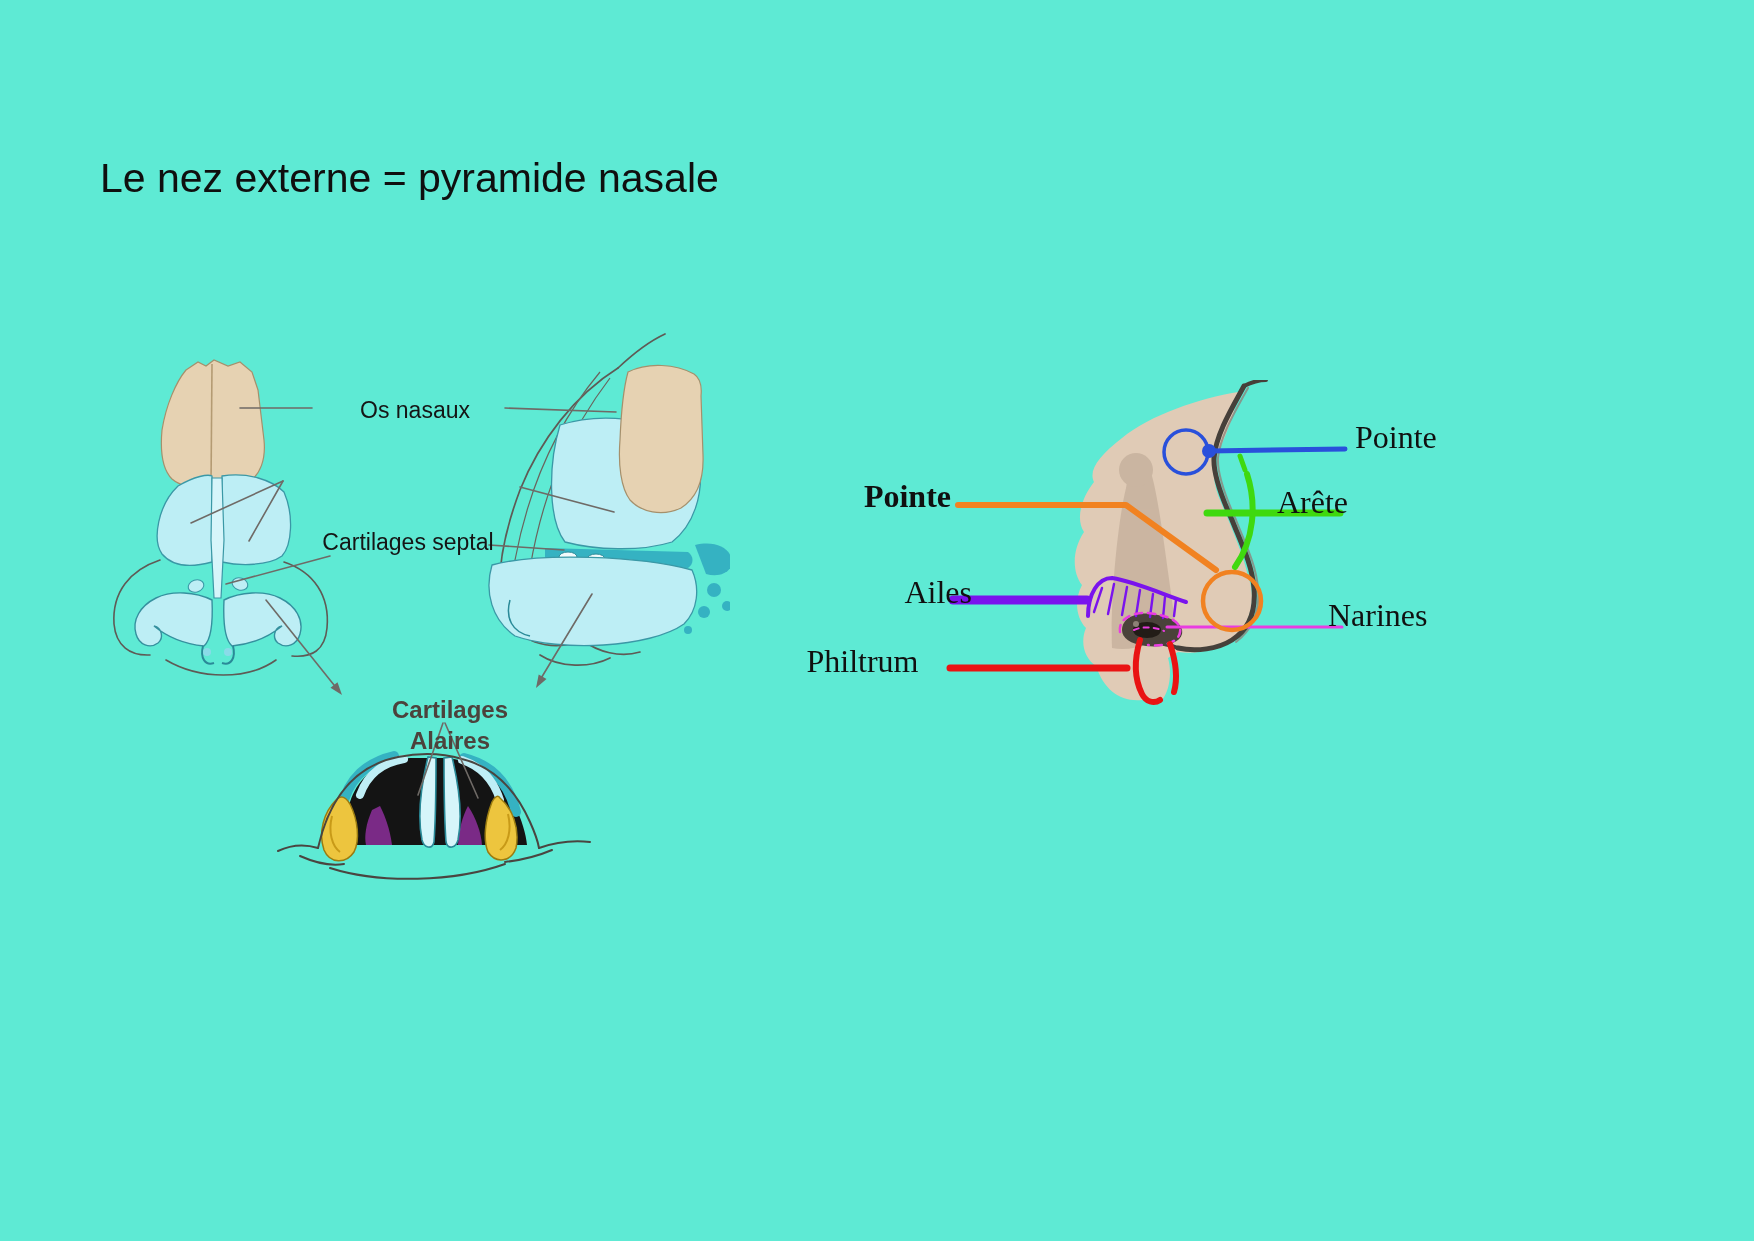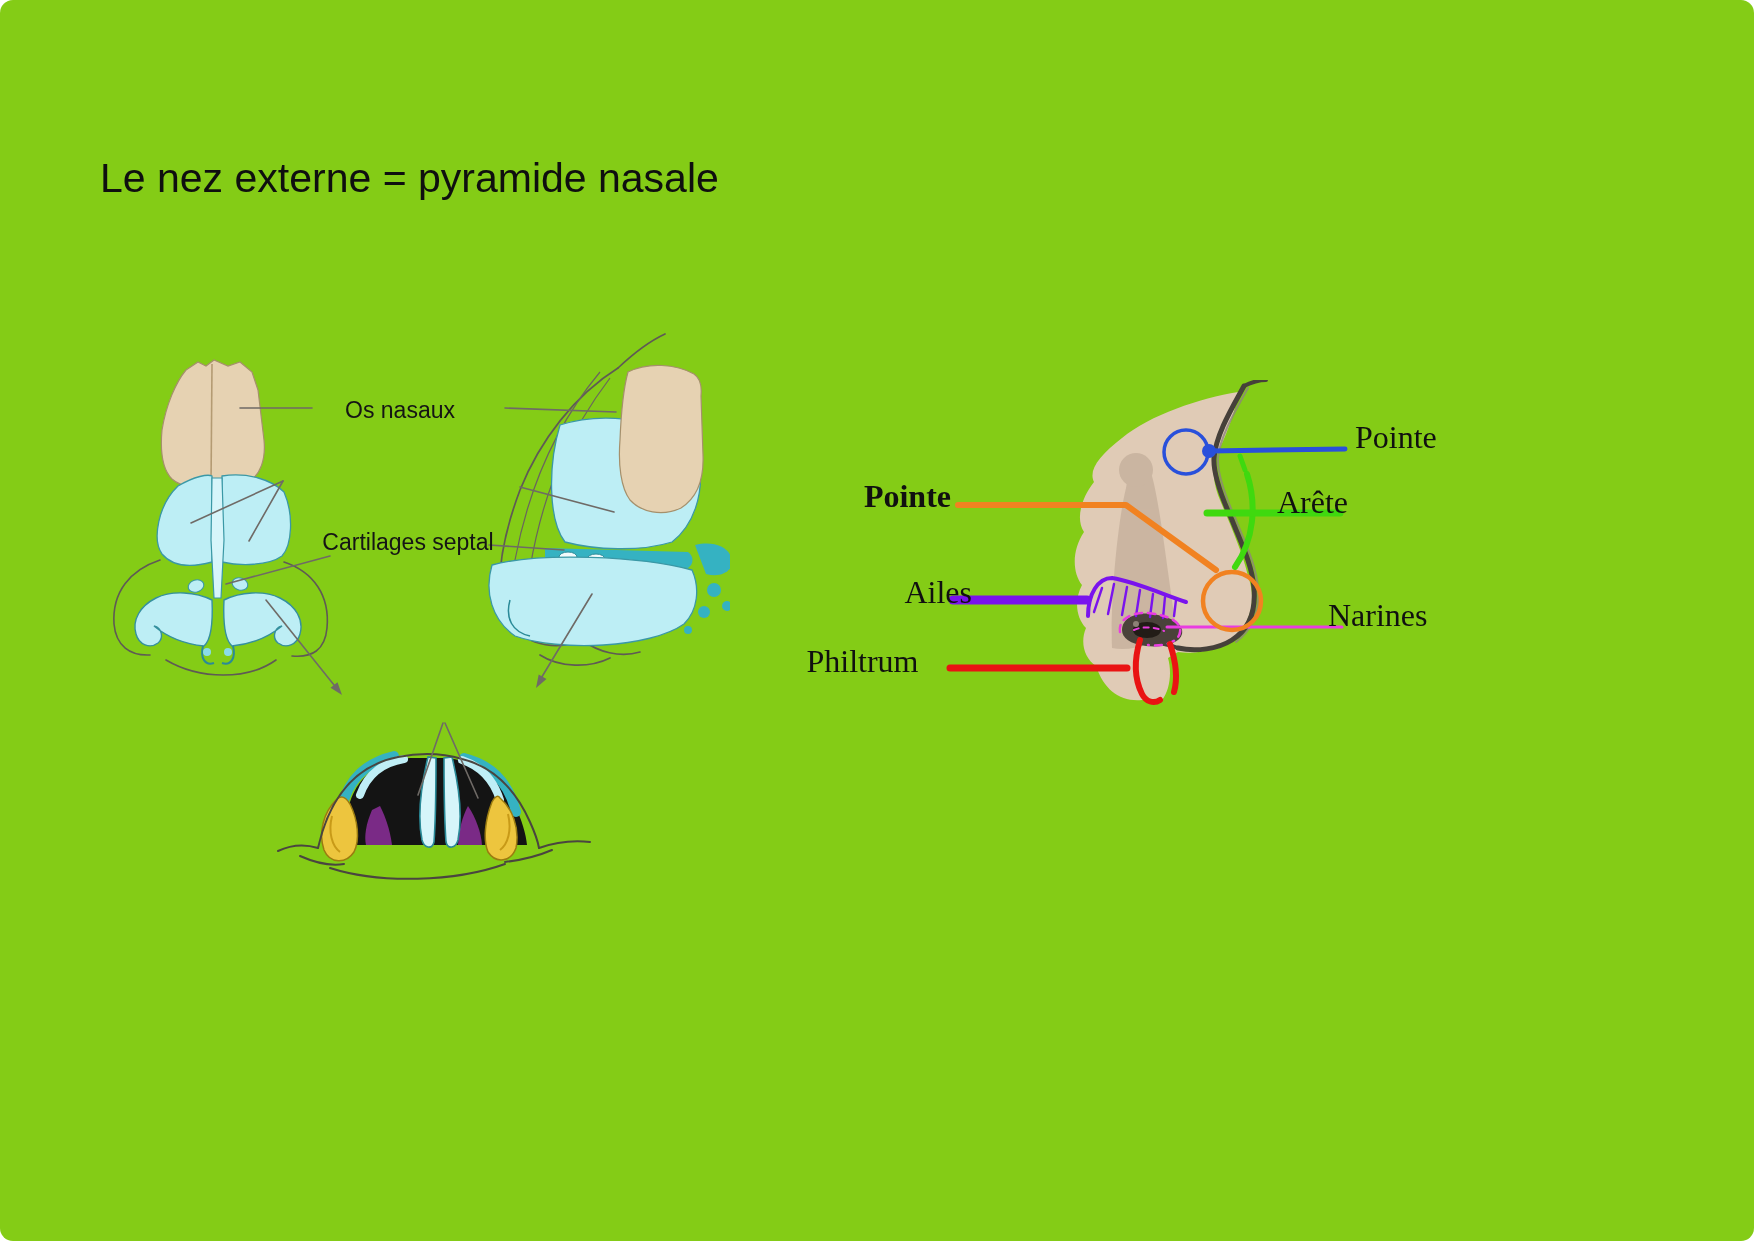--- a/index.html
+++ b/index.html
@@ -1,17 +1,17 @@
 <!DOCTYPE html>
 <html><head>
 <meta charset="utf-8">
 <style>
   html,body{margin:0;padding:0;background:#ffffff;}
-  .page{position:relative;width:1754px;height:1241px;background:#84cc16;overflow:hidden;
-        font-family:"Liberation Sans", sans-serif;border-radius:13px;}
+  .page{position:relative;width:1754px;height:1241px;background:#5eead4;overflow:hidden;
+        font-family:"Liberation Sans", sans-serif;}
   .slide-title{position:absolute;left:100px;top:155px;font-size:41px;color:#0f0f0f;
         font-family:"Liberation Sans", sans-serif;white-space:nowrap;}
   .fig-label{position:absolute;color:#151515;font-size:23px;text-align:center;line-height:1.3;
         font-family:"Liberation Sans", sans-serif;}
   .fig-label.alaires{color:#4c423c;font-weight:700;font-size:24px;}
   .hand-label{position:absolute;font-family:cursive;font-size:32px;color:#101010;white-space:nowrap;}
   .hand-label.right-anchor{text-align:right;}
   svg{position:absolute;}
 </style>
 </head>
@@ -158,22 +158,23 @@
       <path d="M592,594 L540,680"></path>
       <path d="M443,723 L418,795"></path>
       <path d="M445,723 L478,798"></path>
     </g>
     <g fill="#6f6a66">
       <polygon points="342,695 330.5,687.8 337.5,682.2"></polygon>
       <polygon points="536,688 538.7,674.5 546.5,679.1"></polygon>
     </g>
   </svg>
 
-  <div class="fig-label" style="left:330px;top:396px;width:140px;">Os nasaux</div>
+  <div class="fig-label" style="left:330px;top:396px;width:140px;text-align:right;">Os nasaux</div>
   <div class="fig-label" style="left:308px;top:528px;width:200px;">Cartilages septal</div>
+  <div class="fig-label alaires" style="left:350px;top:694px;width:200px;">Cartilages Alaires</div>
 
   <svg style="left:850px;top:380px;" width="640" height="340" viewBox="850 380 640 340">
 
     <path d="M1238,392 C1200,398 1150,415 1122,438 C1100,455 1088,470 1094,482
              C1080,500 1076,520 1084,532 C1072,550 1072,572 1082,585
              C1074,600 1076,618 1086,628 C1080,642 1084,658 1096,666
              C1104,690 1120,702 1142,700 L1162,700 C1170,690 1172,672 1168,658
              L1178,652 C1200,655 1222,648 1236,636 C1252,620 1256,598 1248,576
              C1242,550 1228,520 1218,495 C1212,478 1212,462 1220,448
              C1228,430 1236,410 1238,392 Z" fill="#e0cbb6"></path>

